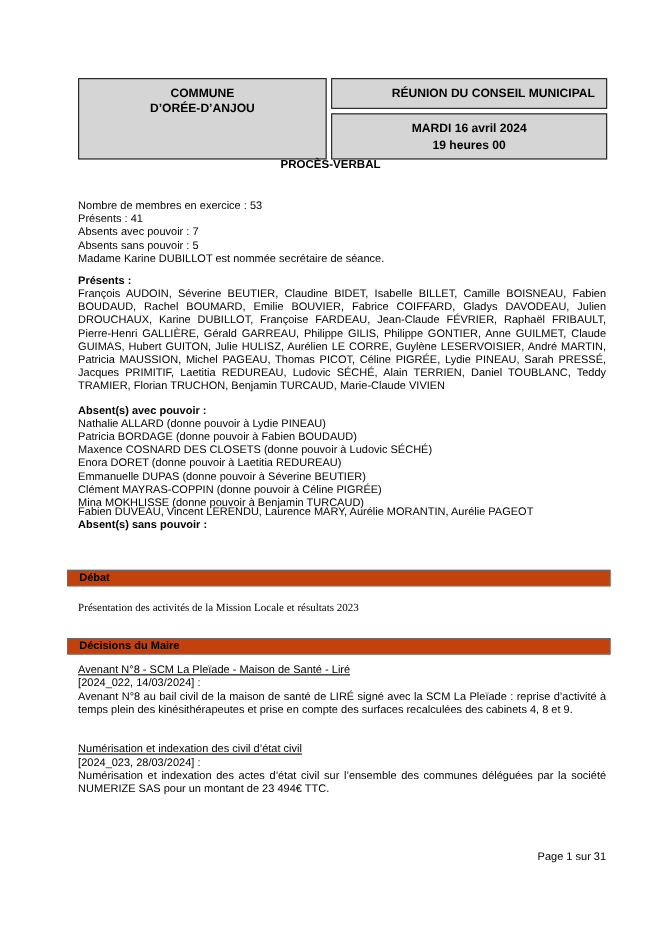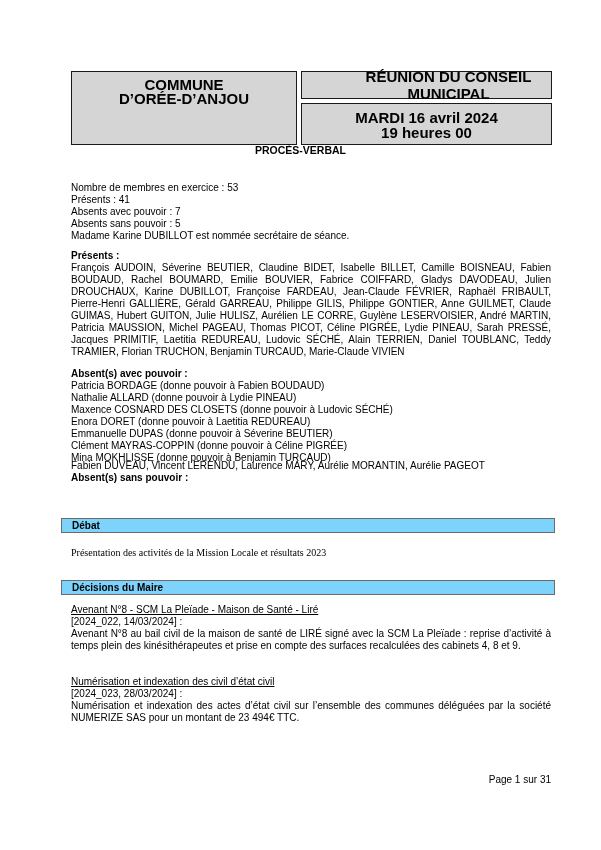--- a/index.html
+++ b/index.html
@@ -15,21 +15,21 @@
   .header-table {
     position:absolute; left:71px; top:71px; width:481px; height:74px;
     display:flex; gap:4px;
   }
   .hcell {
     background:#d5d5d5;
     border:1px solid #1a1a1a;
     box-sizing:border-box;
     text-align:center;
     font-weight:bold;
-    font-size:15px;
+    font-size:11px;
   }
   .cell-commune {
     width:226px;
     padding-top:6px;
     line-height:14px;
     white-space:pre-line;
   }
   .header-right { flex:1; display:flex; flex-direction:column; gap:4px; }
   .cell-meeting { height:28px; display:flex; align-items:center; justify-content:center;padding-left:44px; }
   .cell-datetime { flex:1; padding-top:6px; line-height:15px; white-space:pre-line; }
@@ -41,21 +41,21 @@
   }
 
   
   .tx { position:absolute; left:71px; width:480px; font-size:10px; line-height:12px; }
   .bold { font-weight:bold; }
   .just { text-align:justify; }
 
   
   .section-bar {
     position:absolute; left:61px; width:494px; height:15px;
-    background:#7dd3fc;
+    background:#c2410c;
     border:1px solid #6b6b6b;
     box-sizing:border-box;
     font-size:10px; font-weight:bold;
     line-height:13px;
     padding-left:10px;
   }
 
   .decision-title { text-decoration:underline; }
 
   .footer {
@@ -86,22 +86,22 @@
     <div>Absents avec pouvoir : 7</div>
     <div>Absents sans pouvoir : 5</div>
     <div>Madame Karine DUBILLOT est nommée secrétaire de séance.</div>
   </div>
 
   <div class="tx bold" style="top:250px;">Présents :</div>
   <div class="tx just" style="top:262px;">François AUDOIN, Séverine BEUTIER, Claudine BIDET, Isabelle BILLET, Camille BOISNEAU, Fabien BOUDAUD, Rachel BOUMARD, Emilie BOUVIER, Fabrice COIFFARD, Gladys DAVODEAU, Julien DROUCHAUX, Karine DUBILLOT, Françoise FARDEAU, Jean-Claude FÉVRIER, Raphaël FRIBAULT, Pierre-Henri GALLIÈRE, Gérald GARREAU, Philippe GILIS, Philippe GONTIER, Anne GUILMET, Claude GUIMAS, Hubert GUITON, Julie HULISZ, Aurélien LE CORRE, Guylène LESERVOISIER, André MARTIN, Patricia MAUSSION, Michel PAGEAU, Thomas PICOT, Céline PIGRÉE, Lydie PINEAU, Sarah PRESSÉ, Jacques PRIMITIF, Laetitia REDUREAU, Ludovic SÉCHÉ, Alain TERRIEN, Daniel TOUBLANC, Teddy TRAMIER, Florian TRUCHON, Benjamin TURCAUD, Marie-Claude VIVIEN</div>
 
   <div class="tx bold" style="top:368px;">Absent(s) avec pouvoir :</div>
   <div class="tx" style="top:380px;">
+    <div>Nathalie ALLARD (donne pouvoir à Lydie PINEAU)</div>
     <div>Patricia BORDAGE (donne pouvoir à Fabien BOUDAUD)</div>
-    <div>Nathalie ALLARD (donne pouvoir à Lydie PINEAU)</div>
     <div>Maxence COSNARD DES CLOSETS (donne pouvoir à Ludovic SÉCHÉ)</div>
     <div>Enora DORET (donne pouvoir à Laetitia REDUREAU)</div>
     <div>Emmanuelle DUPAS (donne pouvoir à Séverine BEUTIER)</div>
     <div>Clément MAYRAS-COPPIN (donne pouvoir à Céline PIGRÉE)</div>
     <div>Mina MOKHLISSE (donne pouvoir à Benjamin TURCAUD)</div>
   </div>
 
   <div class="tx bold" style="top:472px;">Absent(s) sans pouvoir :</div>
   <div class="tx" style="top:460px;">Fabien DUVEAU, Vincent LERENDU, Laurence MARY, Aurélie MORANTIN, Aurélie PAGEOT</div>
 

